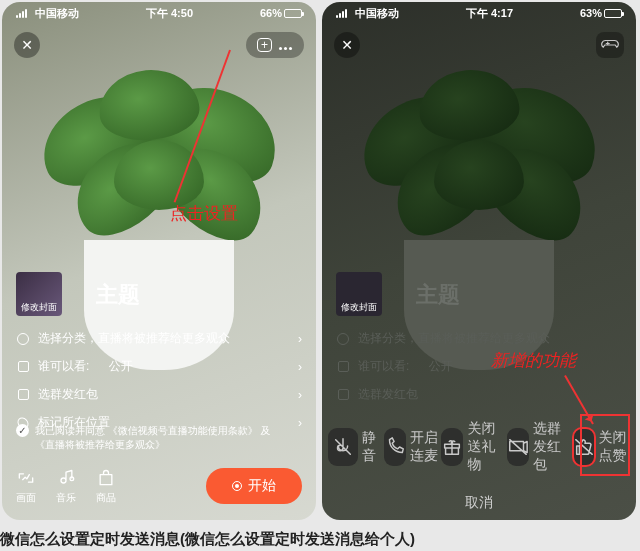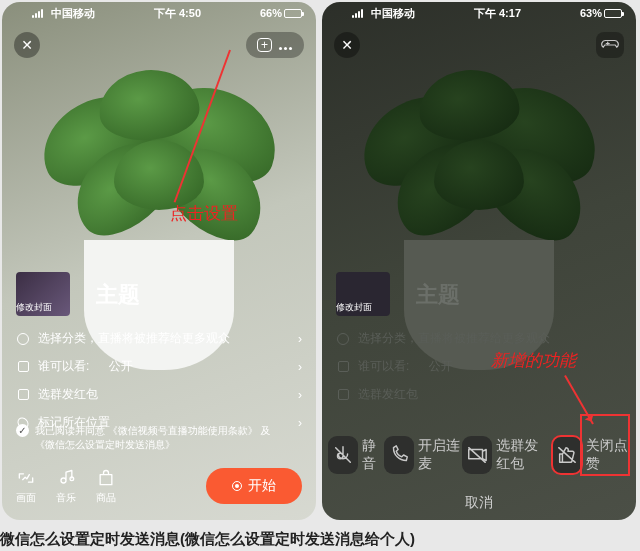--- a/index.html
+++ b/index.html
@@ -1,42 +1,42 @@
 <!DOCTYPE html>
 <html><head>
 <meta charset="utf-8">
 <style>
   * { margin:0; padding:0; box-sizing:border-box; font-family:-apple-system,"PingFang SC",sans-serif; }
   body { background:#e8e8e8; width:640px; height:551px; overflow:hidden; }
   .row { display:flex; gap:6px; padding:2px; }
   .phone { width:314px; height:518px; border-radius:18px; position:relative; overflow:hidden; }
   #p-left { background:linear-gradient(160deg,#8a8f7c 0%,#c3c7bb 48%,#d7d9d1 100%); }
   #p-right { background:linear-gradient(160deg,#2c2f29 0%,#3f443a 48%,#4b4f46 100%); }
-  .status { position:absolute; top:0; left:16px; right:0; height:22px; display:flex; justify-content:space-between; align-items:center; padding:0 14px; font-size:11px; color:#fff; font-weight:600; z-index:20; }
+  .status { position:absolute; top:0; left:0; right:0; height:22px; display:flex; justify-content:space-between; align-items:center; padding:0 14px; font-size:11px; color:#fff; font-weight:600; z-index:20; }
   .sig { display:flex; align-items:flex-end; gap:1px; margin-right:4px; }
   .sig span { width:2px; background:#fff; border-radius:1px; }
   .sig span:nth-child(1){height:3px}.sig span:nth-child(2){height:5px}.sig span:nth-child(3){height:7px}.sig span:nth-child(4){height:9px}
   .bat { display:inline-flex; align-items:center; gap:2px; }
   .bcell { width:18px; height:9px; border:1px solid #fff; border-radius:2px; position:relative; }
   .bcell::after{content:"";position:absolute;right:-3px;top:2px;width:2px;height:4px;background:#fff;border-radius:0 1px 1px 0;}
   .bfill{height:100%;background:#63d46a;border-radius:1px;}
   .close-x { position:absolute; top:30px; left:12px; width:26px; height:26px; border-radius:50%; background:rgba(0,0,0,.35); display:flex; align-items:center; justify-content:center; color:#fff; font-size:14px; z-index:20;}
   .pill { position:absolute; top:30px; right:12px; width:58px; height:26px; border-radius:13px; background:rgba(0,0,0,.3); display:flex; align-items:center; justify-content:center; color:#fff; z-index:20;}
   .plus { font-size:12px; border:1px solid #fff; border-radius:4px; padding:0 3px; line-height:12px; margin-right:6px;}
   .dots span { width:3px;height:3px;border-radius:50%;background:#fff;display:inline-block;margin:0 1px;}
   .gamepad{position:absolute;top:30px;right:12px;width:28px;height:26px;border-radius:8px;background:rgba(0,0,0,.3);display:flex;align-items:center;justify-content:center;z-index:20;}
   
   .plant{position:absolute;left:0;right:0;top:60px;bottom:150px;pointer-events:none;}
   .pot{position:absolute;left:50%;transform:translateX(-50%);bottom:0;width:150px;height:130px;background:#f3f4f2;border-radius:0 0 70px 70px/0 0 60px 60px;}
   #p-right .pot{background:#565a52;}
   .foliage{position:absolute;left:50%;transform:translateX(-50%);bottom:110px;width:260px;height:190px;}
   .leaf{position:absolute;background:radial-gradient(ellipse at 40% 40%,#5b9a46,#2f5f22);border-radius:50% 50% 50% 50%/60% 60% 40% 40%;}
   #p-right .leaf{background:radial-gradient(ellipse at 40% 40%,#27431f,#132710);}
   
-  .thumb{position:absolute;left:14px;top:270px;width:54px;height:44px;border-radius:4px;background:linear-gradient(135deg,#3b2e44,#69587a);display:flex;align-items:flex-end;font-size:9px;color:#fff;padding-bottom:2px;z-index:15;}
+  .thumb{position:absolute;left:14px;top:270px;width:46px;height:44px;border-radius:4px;background:linear-gradient(135deg,#3b2e44,#69587a);display:flex;align-items:flex-end;justify-content:center;font-size:9px;color:#fff;padding-bottom:2px;z-index:15;}
   #p-right .thumb{background:#2a2631;}
   .title{position:absolute;left:94px;top:278px;color:#fff;font-size:22px;font-weight:700;z-index:15;}
   #p-right .title{color:#6b6f69;}
   
   .opts{position:absolute;left:14px;top:328px;right:14px;color:#fff;font-size:12px;z-index:15;}
   .opts .o{display:flex;align-items:center;gap:8px;margin-bottom:11px;}
   #p-right .opts{color:#5a5e58;}
   .ico{width:14px;height:14px;flex:none;display:flex;align-items:center;justify-content:center;}
   .cir{width:12px;height:12px;border:1.5px solid currentColor;border-radius:50%;}
   .sq{width:11px;height:11px;border:1.5px solid currentColor;border-radius:2px;}
@@ -146,21 +146,21 @@
           <span style="margin-left:auto">›</span>
       </div>
     </div>
 
     <div class="agree">
       <span class="chk">✓</span>
       <span>
         <span>我已阅读并同意</span>
         <span>《微信视频号直播功能使用条款》</span>
         <span>及</span><br>
-        <span>《微信怎么设置定时发送消息》</span>
+        <span>《直播将被推荐给更多观众》</span>
       </span>
     </div>
 
     <div class="bbar-l">
       <div class="tool">
         <svg class="ti" viewBox="0 0 24 24">
             <path class="st" d="M4 7h5M4 7v5M20 17h-5M20 17v-5M8 14l3-3 2 2 3-5"></path>
           </svg>
         <span>画面</span>
       </div>
@@ -262,20 +262,28 @@
         <div class="box">
             <svg width="22" height="22" viewBox="0 0 24 24">
               <path class="st" d="M6 4c0 8 6 14 14 14l1-4-4-2-2 2c-3-1-5-3-6-6l2-2-2-4z"></path>
             </svg>
           </div>
         <span>开启连麦</span>
       </div>
       <div class="gi">
         <div class="box">
             <svg width="22" height="22" viewBox="0 0 24 24">
+              <path class="st" d="M4 9h16v4H4zM5 13h14v7H5zM12 9v11M9 6a2 2 0 1 1 3 3M15 6a2 2 0 1 0-3 3"></path>
+            </svg>
+          </div>
+        <span>关闭送礼物</span>
+      </div>
+      <div class="gi">
+        <div class="box">
+            <svg width="22" height="22" viewBox="0 0 24 24">
               <path class="st" d="M3 6h15v10H3zM18 8l4-2v12l-4-2M3 4l18 16"></path>
             </svg>
           </div>
         <span>选群发红包</span>
       </div>
       <div class="gi">
         <div class="box">
             <svg width="22" height="22" viewBox="0 0 24 24">
               <path class="st" d="M7 11v9H4v-9zM7 11l4-7c2 0 3 2 2 4h5c1 0 2 1 1.5 2l-2 8c0 1-1 2-2 2H7M3 4l18 16"></path>
             </svg>

